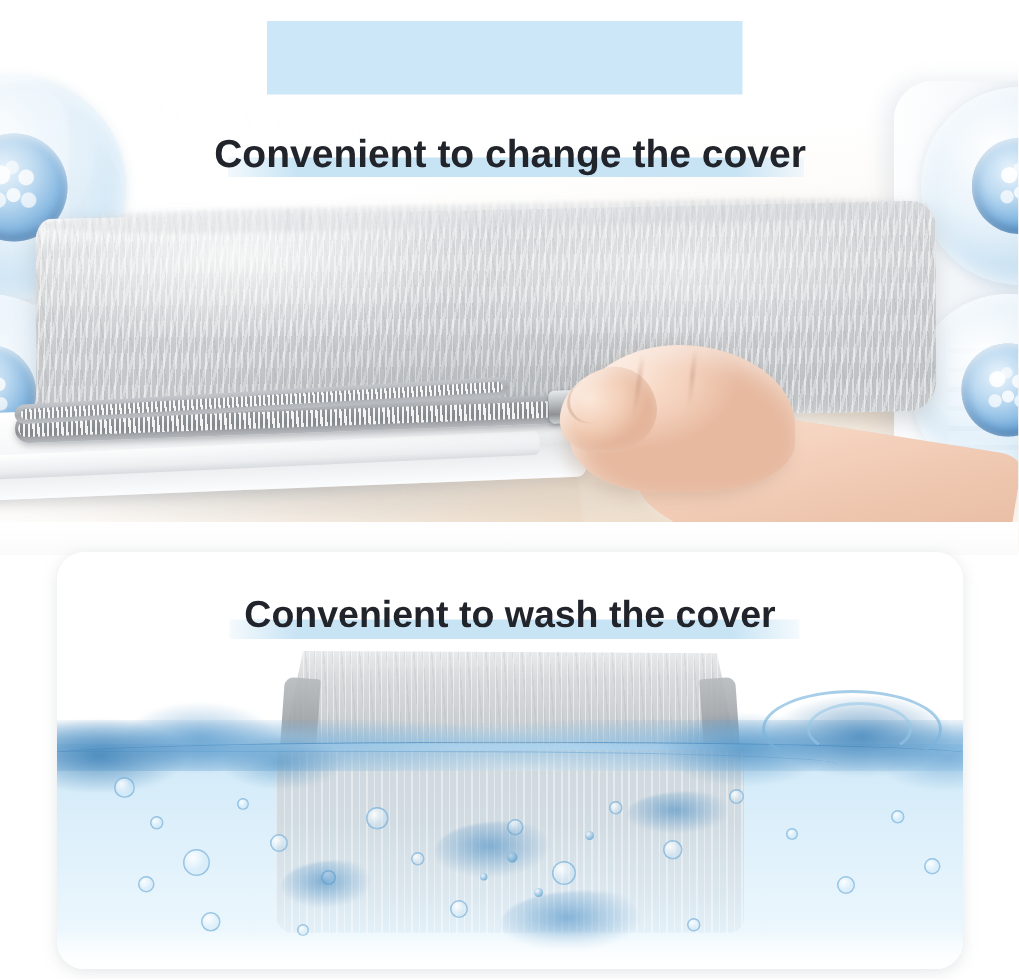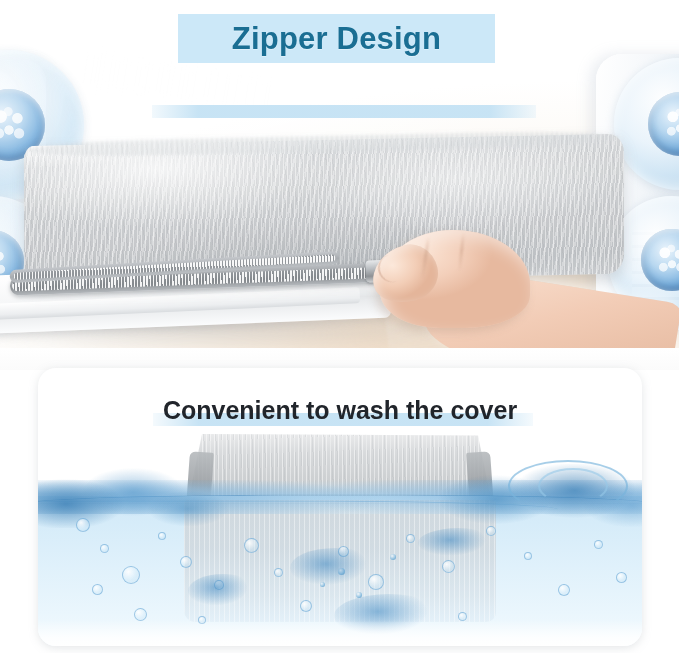--- a/index.html
+++ b/index.html
@@ -491,23 +491,23 @@
       <div class="wrist"></div>
       <div class="knuckles"></div>
       <div class="thumb"></div>
       <div class="thumbnail-crease"></div>
       <div class="finger-crease-a"></div>
       <div class="finger-crease-b"></div>
     </div>
     <div class="wrist-hl"></div>
 
     <div class="title-band"></div>
-    <div class="title-text">Zipper Design</div>
 
     <div class="sub1-band"></div>
+    <div class="sub1-text">Convenient to change the cover</div>
   </div>
 
   <div class="card-gap-bg"></div>
 
   <div class="wash-card">
 
     <div class="sub2-band"></div>
     <div class="sub2-text">Convenient to wash the cover</div>
 
     <div class="wash-cover-top"></div>

